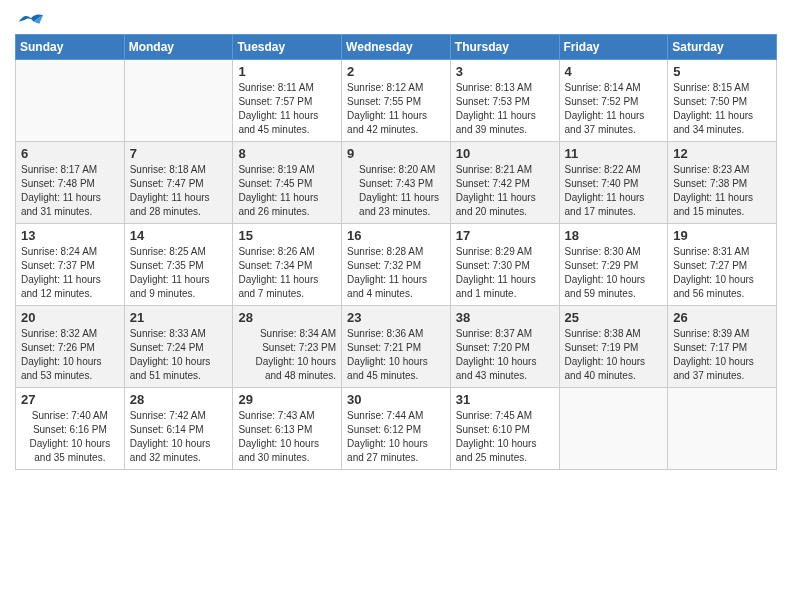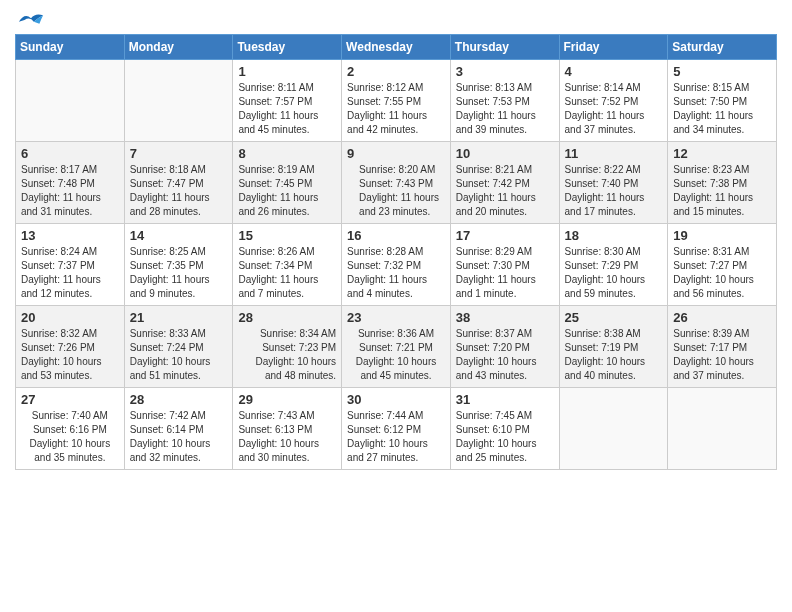--- a/index.html
+++ b/index.html
@@ -265,21 +265,21 @@
 Daylight: 10 hours and 51 minutes.</div>
         </td>
         <td>
           <span class="day-number">28</span>
           <div class="day-info" style="white-space: pre-line; text-align: right;">Sunrise: 8:34 AM
 Sunset: 7:23 PM
 Daylight: 10 hours and 48 minutes.</div>
         </td>
         <td>
           <span class="day-number">23</span>
-          <div class="day-info" style="white-space: pre-line; text-align: center;">Sunrise: 8:36 AM
+          <div class="day-info" style="white-space: pre-line;">Sunrise: 8:36 AM
 Sunset: 7:21 PM
 Daylight: 10 hours and 45 minutes.</div>
         </td>
         <td>
           <span class="day-number">38</span>
           <div class="day-info" style="white-space: pre-line;">Sunrise: 8:37 AM
 Sunset: 7:20 PM
 Daylight: 10 hours and 43 minutes.</div>
         </td>
         <td>

